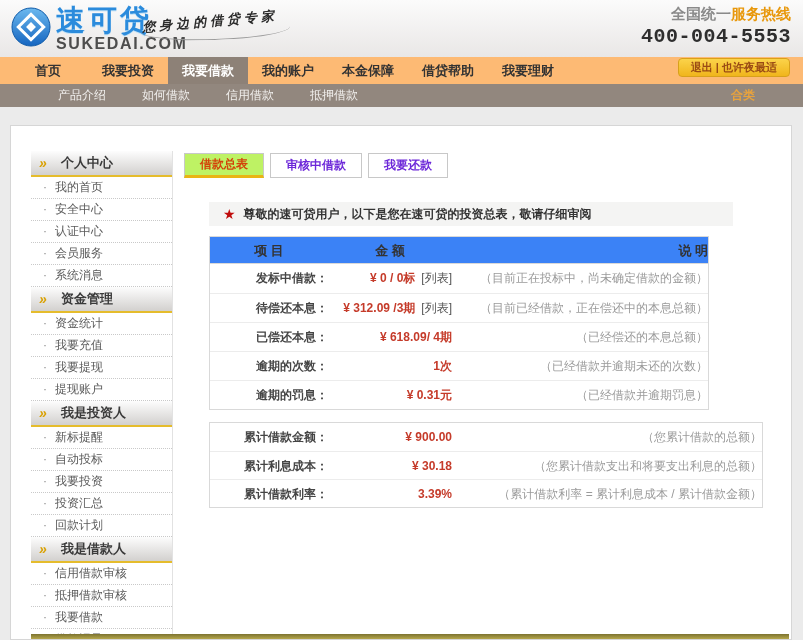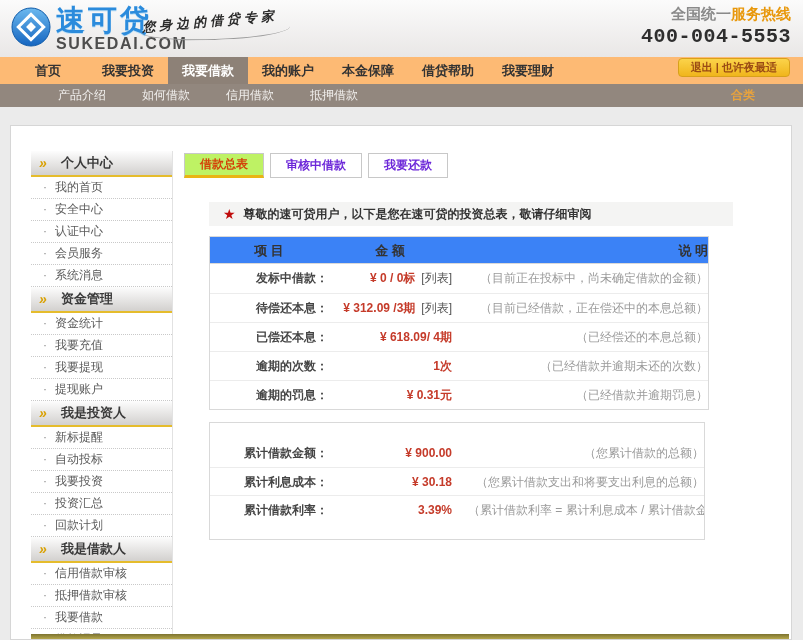--- a/index.html
+++ b/index.html
@@ -116,21 +116,21 @@
   .c1 { width: 118px; text-align: right; }
   .c2 { width: 130px; text-align: right; padding-right: 6px; }
   .c3 { flex: 1; text-align: right; padding-left: 10px; overflow: hidden; white-space: nowrap; }
   .t-head .c1, .t-head .c2 { text-align: center; }
   .t-head .c3 { padding-left: 14px; }
   .lbl { font-weight: bold; color: #454545; }
   .amount { color: #c53b2a; font-weight: bold; }
   .list-link { color: #555; margin-left: 6px; cursor: pointer; }
   .desc { color: #9a9a9a; }
 
-  .summary-table { margin: 12px 0 0 25px; width: 496px; border: 1px solid #d9d9d9; padding: 16px 0; }
+  .summary-table { margin: 12px 0 0 25px; width: 554px; border: 1px solid #d9d9d9; padding: 0 0; }
   .summary-table .t-row { height: 28px; line-height: 28px; }
 </style>
 </head>
 <body>
 
 <div class="header">
   <div class="logo">
     <svg class="logo-icon" viewBox="0 0 42 42">
       <defs>
         <linearGradient id="lg1" x1="0" y1="0" x2="0" y2="1">

